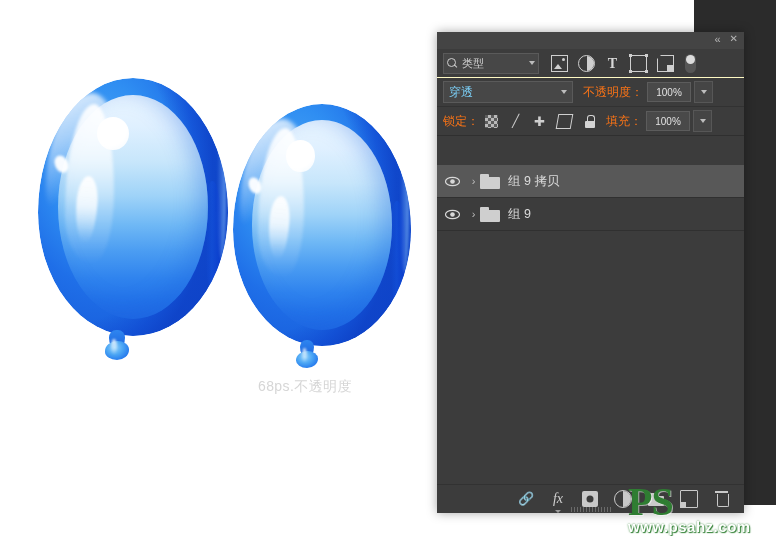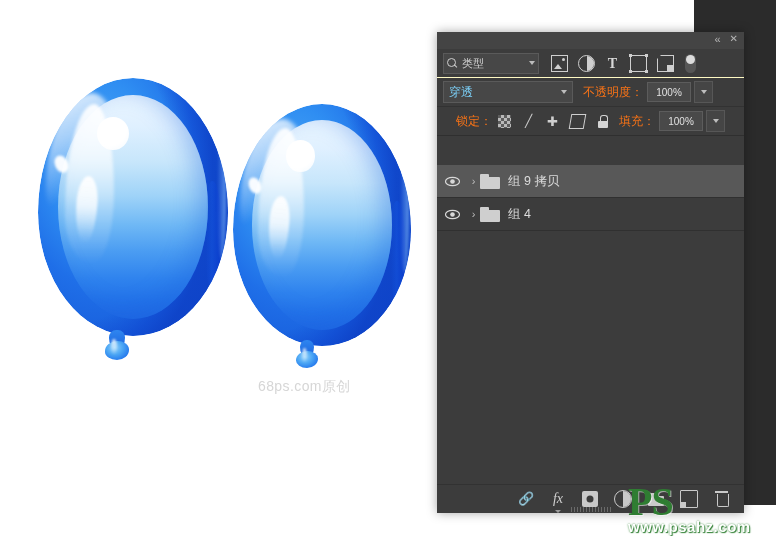--- a/index.html
+++ b/index.html
@@ -204,21 +204,21 @@
   .numbox{
     margin-left:4px;width:42px;height:18px;background:#494949;border:1px solid #5c5c5c;
     color:#e2e2e2;font-size:10px;display:flex;align-items:center;justify-content:center;
   }
   .stepper{
     margin-left:3px;width:17px;height:20px;background:#454545;border:1px solid #575757;
     display:flex;align-items:center;justify-content:center;
   }
 
   .lock-row{
-    height:28px;display:flex;align-items:center;padding:0 19px;
+    height:28px;display:flex;align-items:center;padding:0 6px;
     background:#3c3c3c;border-bottom:1px solid #2f2f2f;
   }
   .lock-icons{display:flex;align-items:center;gap:11px;margin-left:6px;}
   .lk{width:13px;height:13px;position:relative;}
   .lk-checker{
     background:
       linear-gradient(45deg,#b9b9b9 25%,transparent 25%,transparent 75%,#b9b9b9 75%),
       linear-gradient(45deg,#b9b9b9 25%,transparent 25%,transparent 75%,#b9b9b9 75%);
     background-size:6px 6px;background-position:0 0,3px 3px;background-color:#5d5d5d;
   }
@@ -348,21 +348,21 @@
         <div class="band-right"></div>
         <div class="rim-gloss"></div>
       </div>
     </div>
     <div class="knot" style="left:294px;top:340px;width:26px;height:28px;">
       <div class="k1"></div>
       <div class="k2"></div>
       <div class="k3"></div>
     </div>
 
-    <div class="wm-canvas">68ps.com原创</div>
+    <div class="wm-canvas">68ps.不透明度</div>
   </div>
 
   <div class="ps-panel">
 
     <div class="panel-titlebar">
       <div class="tb-btns">
         <span class="tb-btn tb-collapse">«</span>
         <span class="tb-btn">✕</span>
       </div>
     </div>
@@ -447,21 +447,21 @@
           <svg width="15" height="11" viewBox="0 0 15 11">
               <ellipse cx="7.5" cy="5.5" rx="7" ry="4.2" fill="none" stroke="#d8d8d8" stroke-width="1.2"></ellipse>
               <circle cx="7.5" cy="5.5" r="2.3" fill="#d8d8d8"></circle>
             </svg>
         </div>
         <div class="expander">›</div>
         <div class="folder">
             <div class="ftab"></div>
             <div class="fbody"></div>
           </div>
-        <div class="layer-name">组 4</div>
+        <div class="layer-name">组 9</div>
       </div>
 
 
     </div>
 
     <div class="panel-footer">
       <span class="fbtn f-link">🔗</span>
       <span class="fbtn f-fx">fx<span class="tiny-caret"></span></span>
       <span class="fbtn f-mask"></span>
       <span class="fbtn f-adj"></span>

